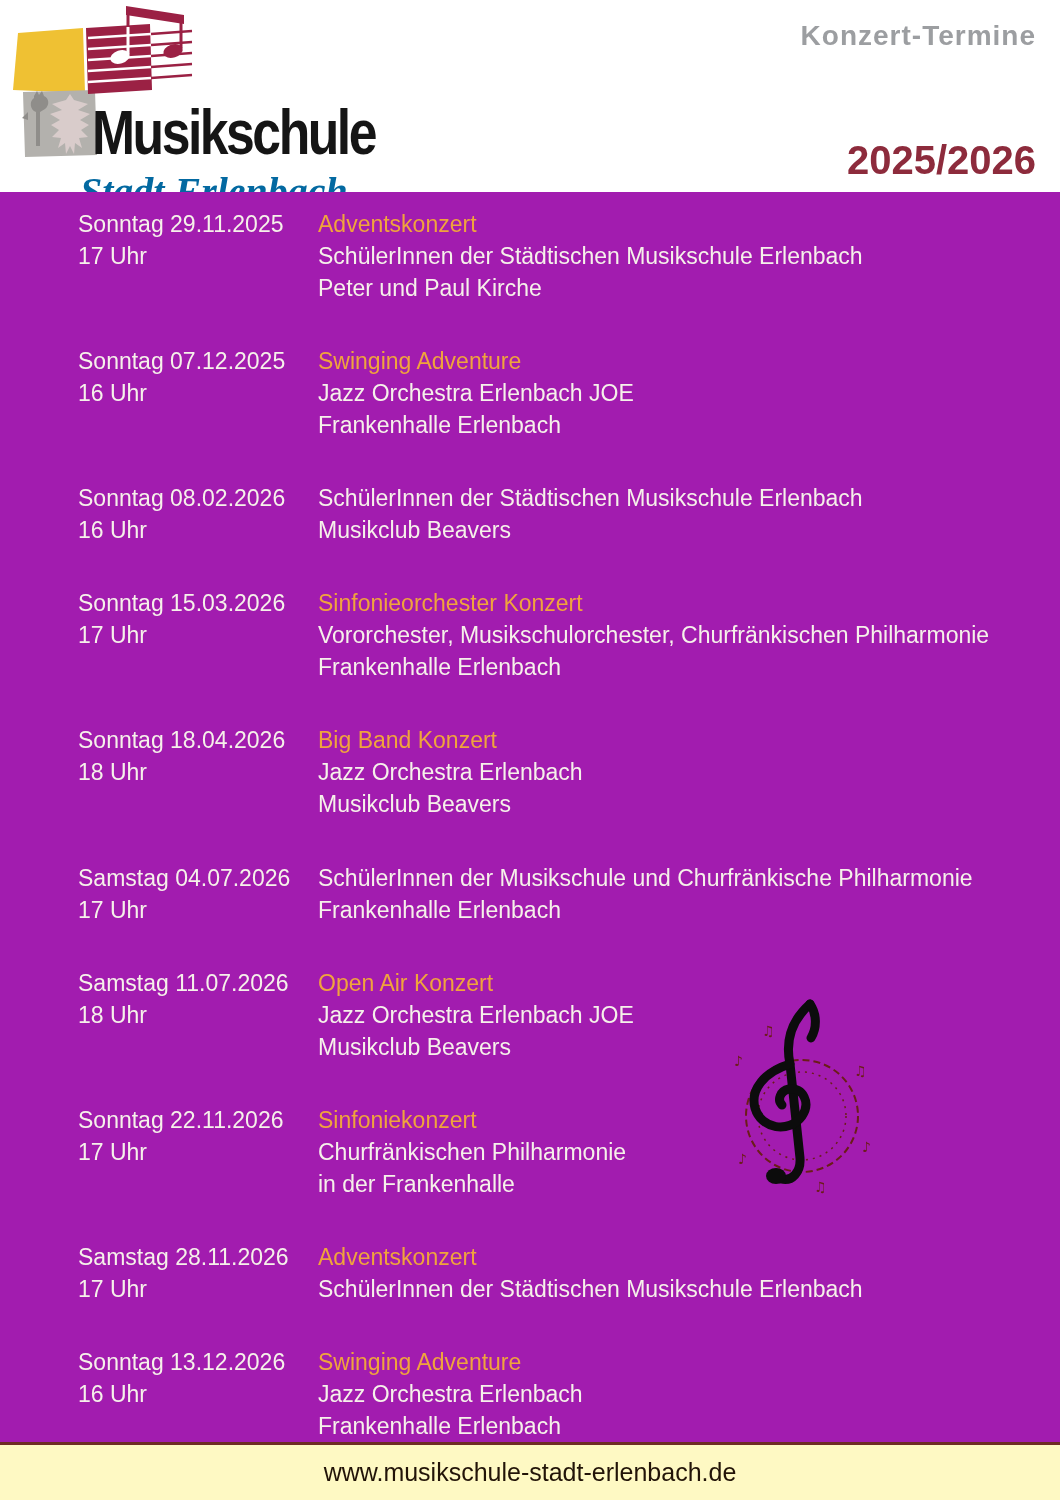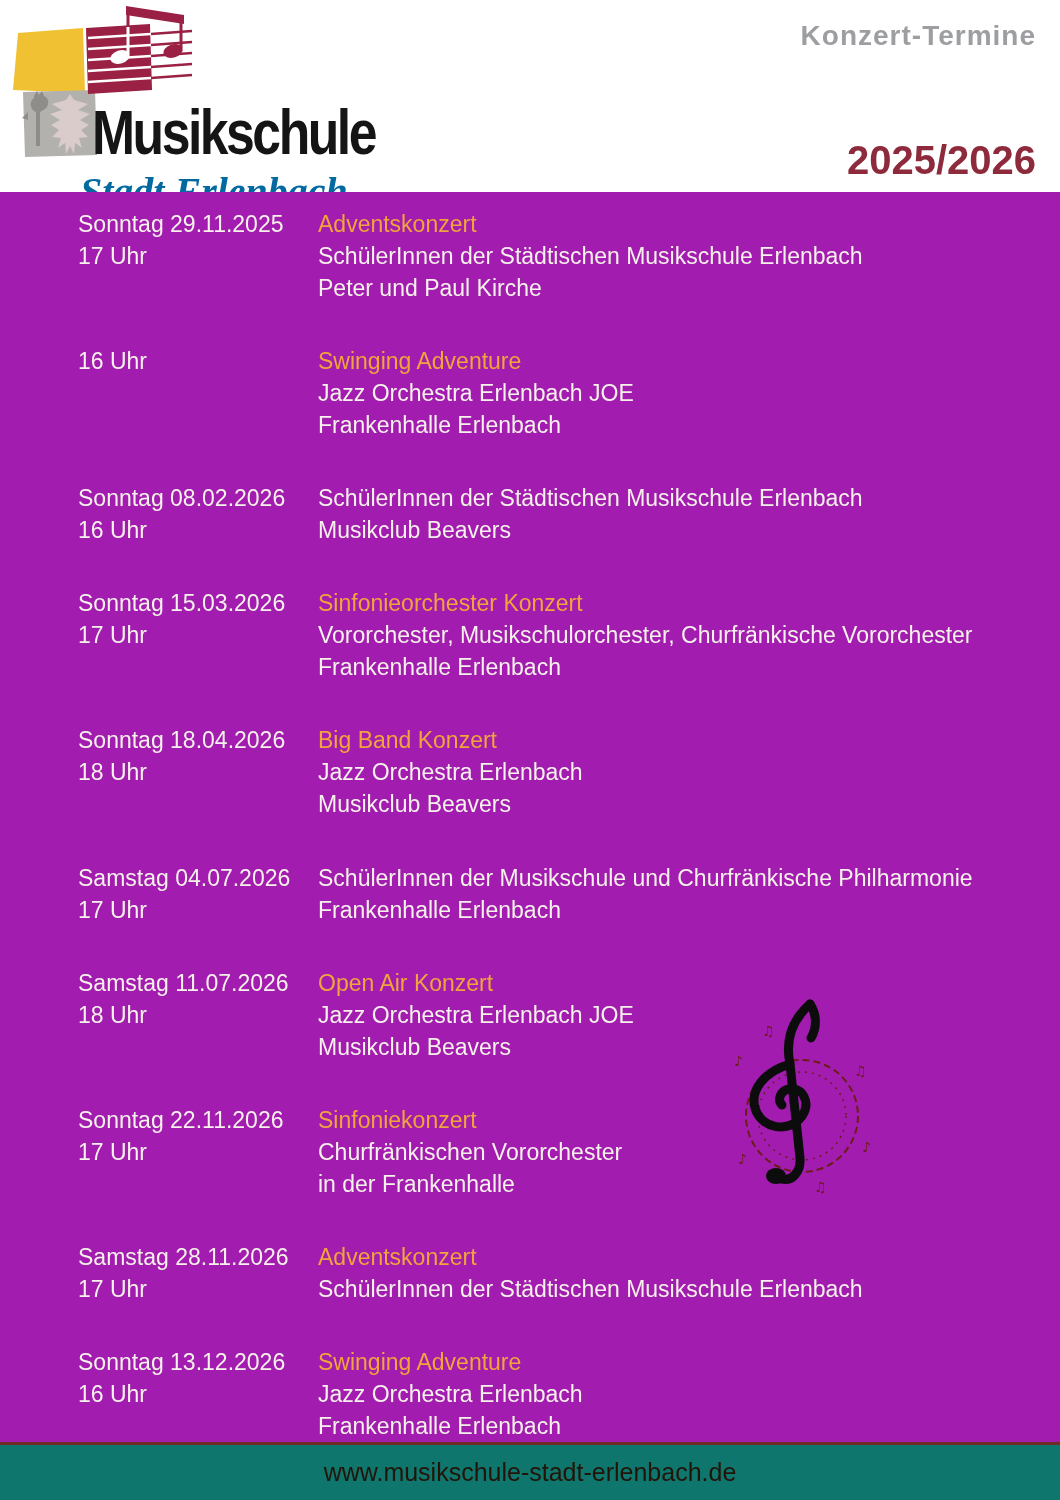--- a/index.html
+++ b/index.html
@@ -40,21 +40,21 @@
     display:flex;flex-direction:column;gap:29px;justify-content:space-between;
   }
   .event{display:flex;font-size:23px;line-height:32px;color:#f6f1ea;}
   .event .col-left{width:240px;flex:0 0 auto;}
   .event .ev-title{color:#f0a43c;}
   .event div:empty{display:none;}
   .clef-wrap{position:absolute;left:726px;top:800px;width:160px;height:220px;}
   
   .footer{
     flex:0 0 auto;height:58px;box-sizing:border-box;
-    background:#0f766e;border-top:3px solid #6e2c24;
+    background:#fef9c3;border-top:3px solid #6e2c24;
     display:flex;align-items:center;justify-content:center;
     font-size:25px;color:#221408;
   }
 </style>
 </head>
 <body>
 
 <div class="header">
 
   <svg class="logo-svg" width="460" height="200" viewBox="0 0 460 200">
@@ -108,20 +108,21 @@
     </div>
     <div class="col-right">
       <div class="ev-title">Adventskonzert</div>
       <div>SchülerInnen der Städtischen Musikschule Erlenbach</div>
       <div>Peter und Paul Kirche</div>
     </div>
   </div>
 
   <div class="event">
     <div class="col-left">
+      <div>Sonntag 07.12.2025</div>
       <div>16 Uhr</div>
     </div>
     <div class="col-right">
       <div class="ev-title">Swinging Adventure</div>
       <div>Jazz Orchestra Erlenbach JOE</div>
       <div>Frankenhalle Erlenbach</div>
     </div>
   </div>
 
   <div class="event">
@@ -135,21 +136,21 @@
     </div>
   </div>
 
   <div class="event">
     <div class="col-left">
       <div>Sonntag 15.03.2026</div>
       <div>17 Uhr</div>
     </div>
     <div class="col-right">
       <div class="ev-title">Sinfonieorchester Konzert</div>
-      <div>Vororchester, Musikschulorchester, Churfränkische Vororchester</div>
+      <div>Vororchester, Musikschulorchester, Churfränkischen Philharmonie</div>
       <div>Frankenhalle Erlenbach</div>
     </div>
   </div>
 
   <div class="event">
     <div class="col-left">
       <div>Sonntag 18.04.2026</div>
       <div>18 Uhr</div>
     </div>
     <div class="col-right">
@@ -182,21 +183,21 @@
     </div>
   </div>
 
   <div class="event">
     <div class="col-left">
       <div>Sonntag 22.11.2026</div>
       <div>17 Uhr</div>
     </div>
     <div class="col-right">
       <div class="ev-title">Sinfoniekonzert</div>
-      <div>Churfränkischen Vororchester</div>
+      <div>Churfränkischen Philharmonie</div>
       <div>in der Frankenhalle</div>
     </div>
   </div>
 
   <div class="event">
     <div class="col-left">
       <div>Samstag 28.11.2026</div>
       <div>17 Uhr</div>
     </div>
     <div class="col-right">

